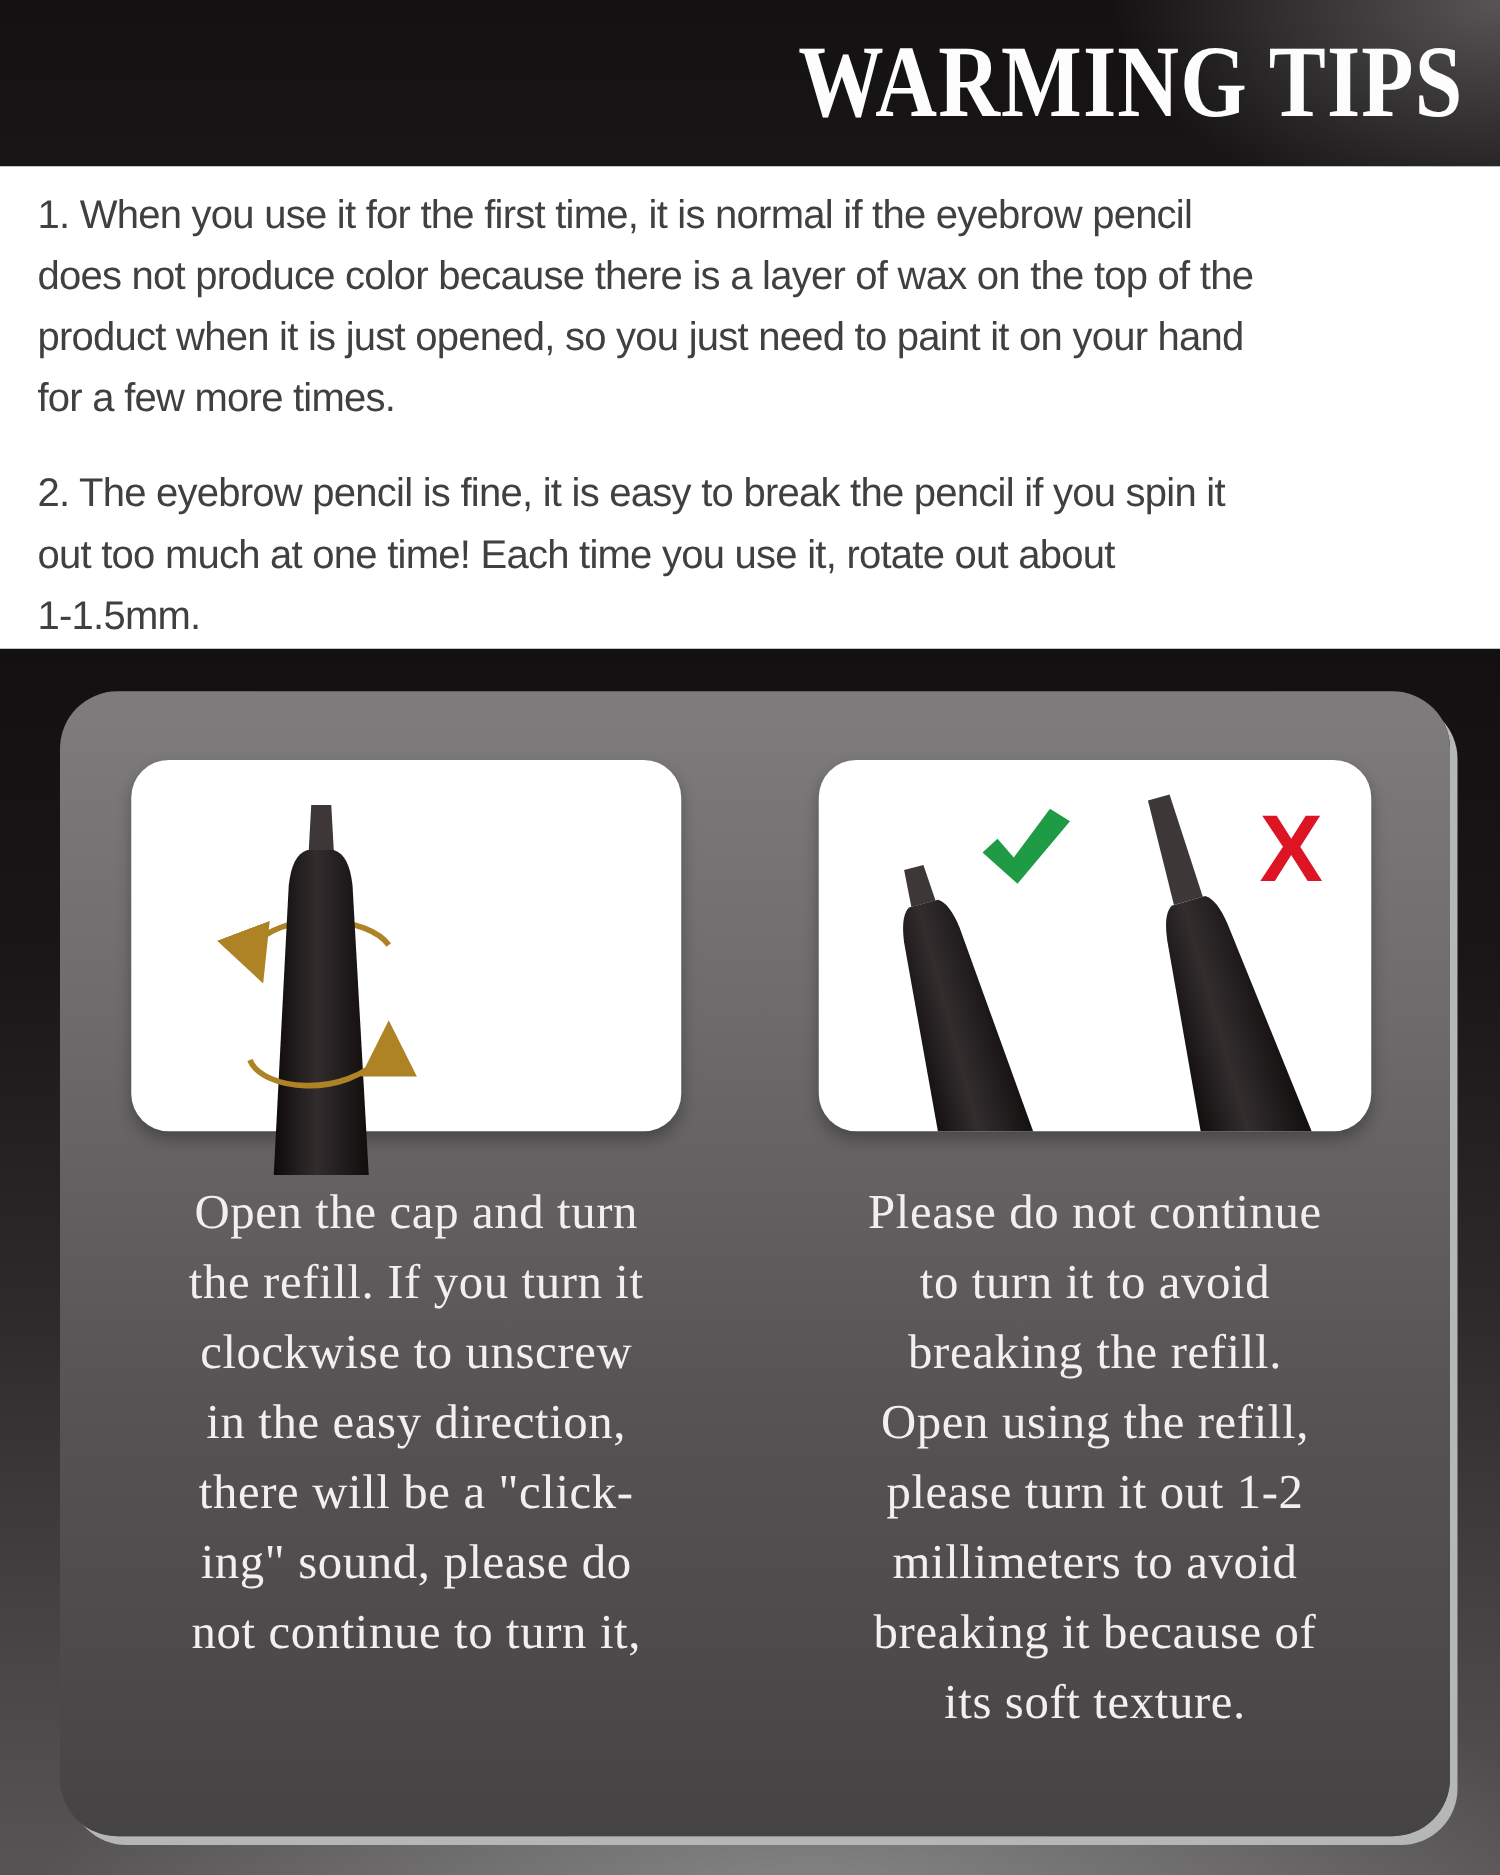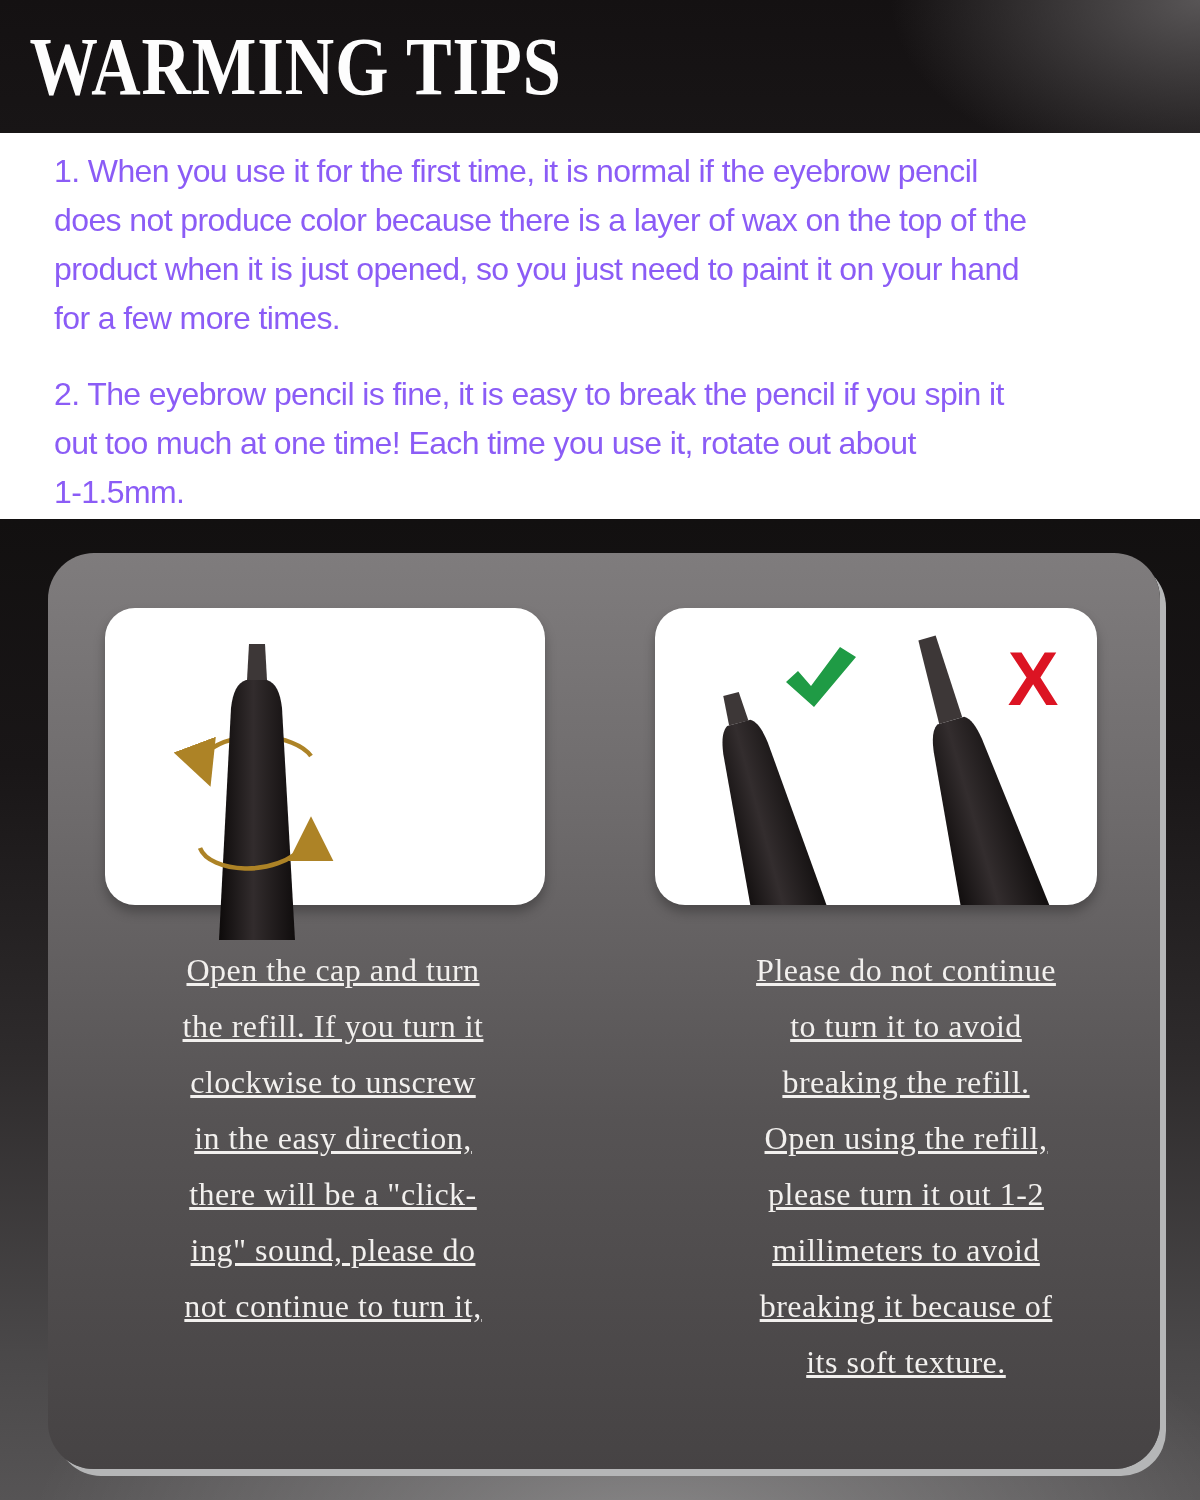--- a/index.html
+++ b/index.html
@@ -6,28 +6,28 @@
   .page{
     position:relative;width:1200px;height:1500px;overflow:hidden;
     background:#ffffff;font-family:"Liberation Sans",sans-serif;
   }
   
   .header{
     position:absolute;left:0;top:0;width:1200px;height:133px;
     background:
       radial-gradient(430px 250px at 100% 0%, #585556 0%, rgba(19,16,17,0) 72%),
       linear-gradient(to bottom,#141112,#181516);
-    display:flex;align-items:center;justify-content:flex-start;
+    display:flex;align-items:center;justify-content:flex-end;
   }
   .header h1{
     margin:0;color:#fdfdfd;font-family:"Liberation Serif",serif;font-weight:bold;
     font-size:76px;letter-spacing:1px;transform:scale(0.9,1.08);white-space:nowrap;
   }
   
-  .tips{position:absolute;left:30px;top:147px;width:1140px;color:#8b5cf6;margin-left:24px;}
+  .tips{position:absolute;left:30px;top:147px;width:1140px;color:#404040;}
   .tip{margin:0 0 27px 0;}
   .tip .line{font-size:32px;line-height:49px;letter-spacing:-0.6px;white-space:nowrap;}
   
   .dark{
     position:absolute;left:0;top:519px;width:1200px;height:981px;
     background:
       radial-gradient(1000px 460px at 54% 104%, rgba(255,255,255,0.30), rgba(255,255,255,0) 62%),
       linear-gradient(to bottom,#121010 0%,#191617 25%,#2e2b2c 55%,#4a4849 85%,#565455 100%);
   }
   .panel{
@@ -41,22 +41,22 @@
   }
   .photo.left{left:57px;width:440px;}
   .photo.right{left:607px;width:442px;}
   .photo svg{position:absolute;left:0;top:0;overflow:visible;}
   .photo.right svg{overflow:hidden;border-radius:30px;}
   .caption{
     position:absolute;top:389px;width:540px;text-align:center;
     color:#f2f0ee;font-family:"Liberation Serif",serif;
   }
   .caption.left{left:15px;}
-  .caption.right{left:588px;}
-  .caption .line{font-size:32px;line-height:56px;letter-spacing:0.5px;white-space:nowrap;text-decoration:underline;}
+  .caption.right{left:558px;}
+  .caption .line{font-size:39px;line-height:56px;letter-spacing:0.5px;white-space:nowrap;}
 </style>
 </head>
 <body>
 
 <div class="page">
 
   <div class="header">
     <h1>WARMING TIPS</h1>
   </div>
 

